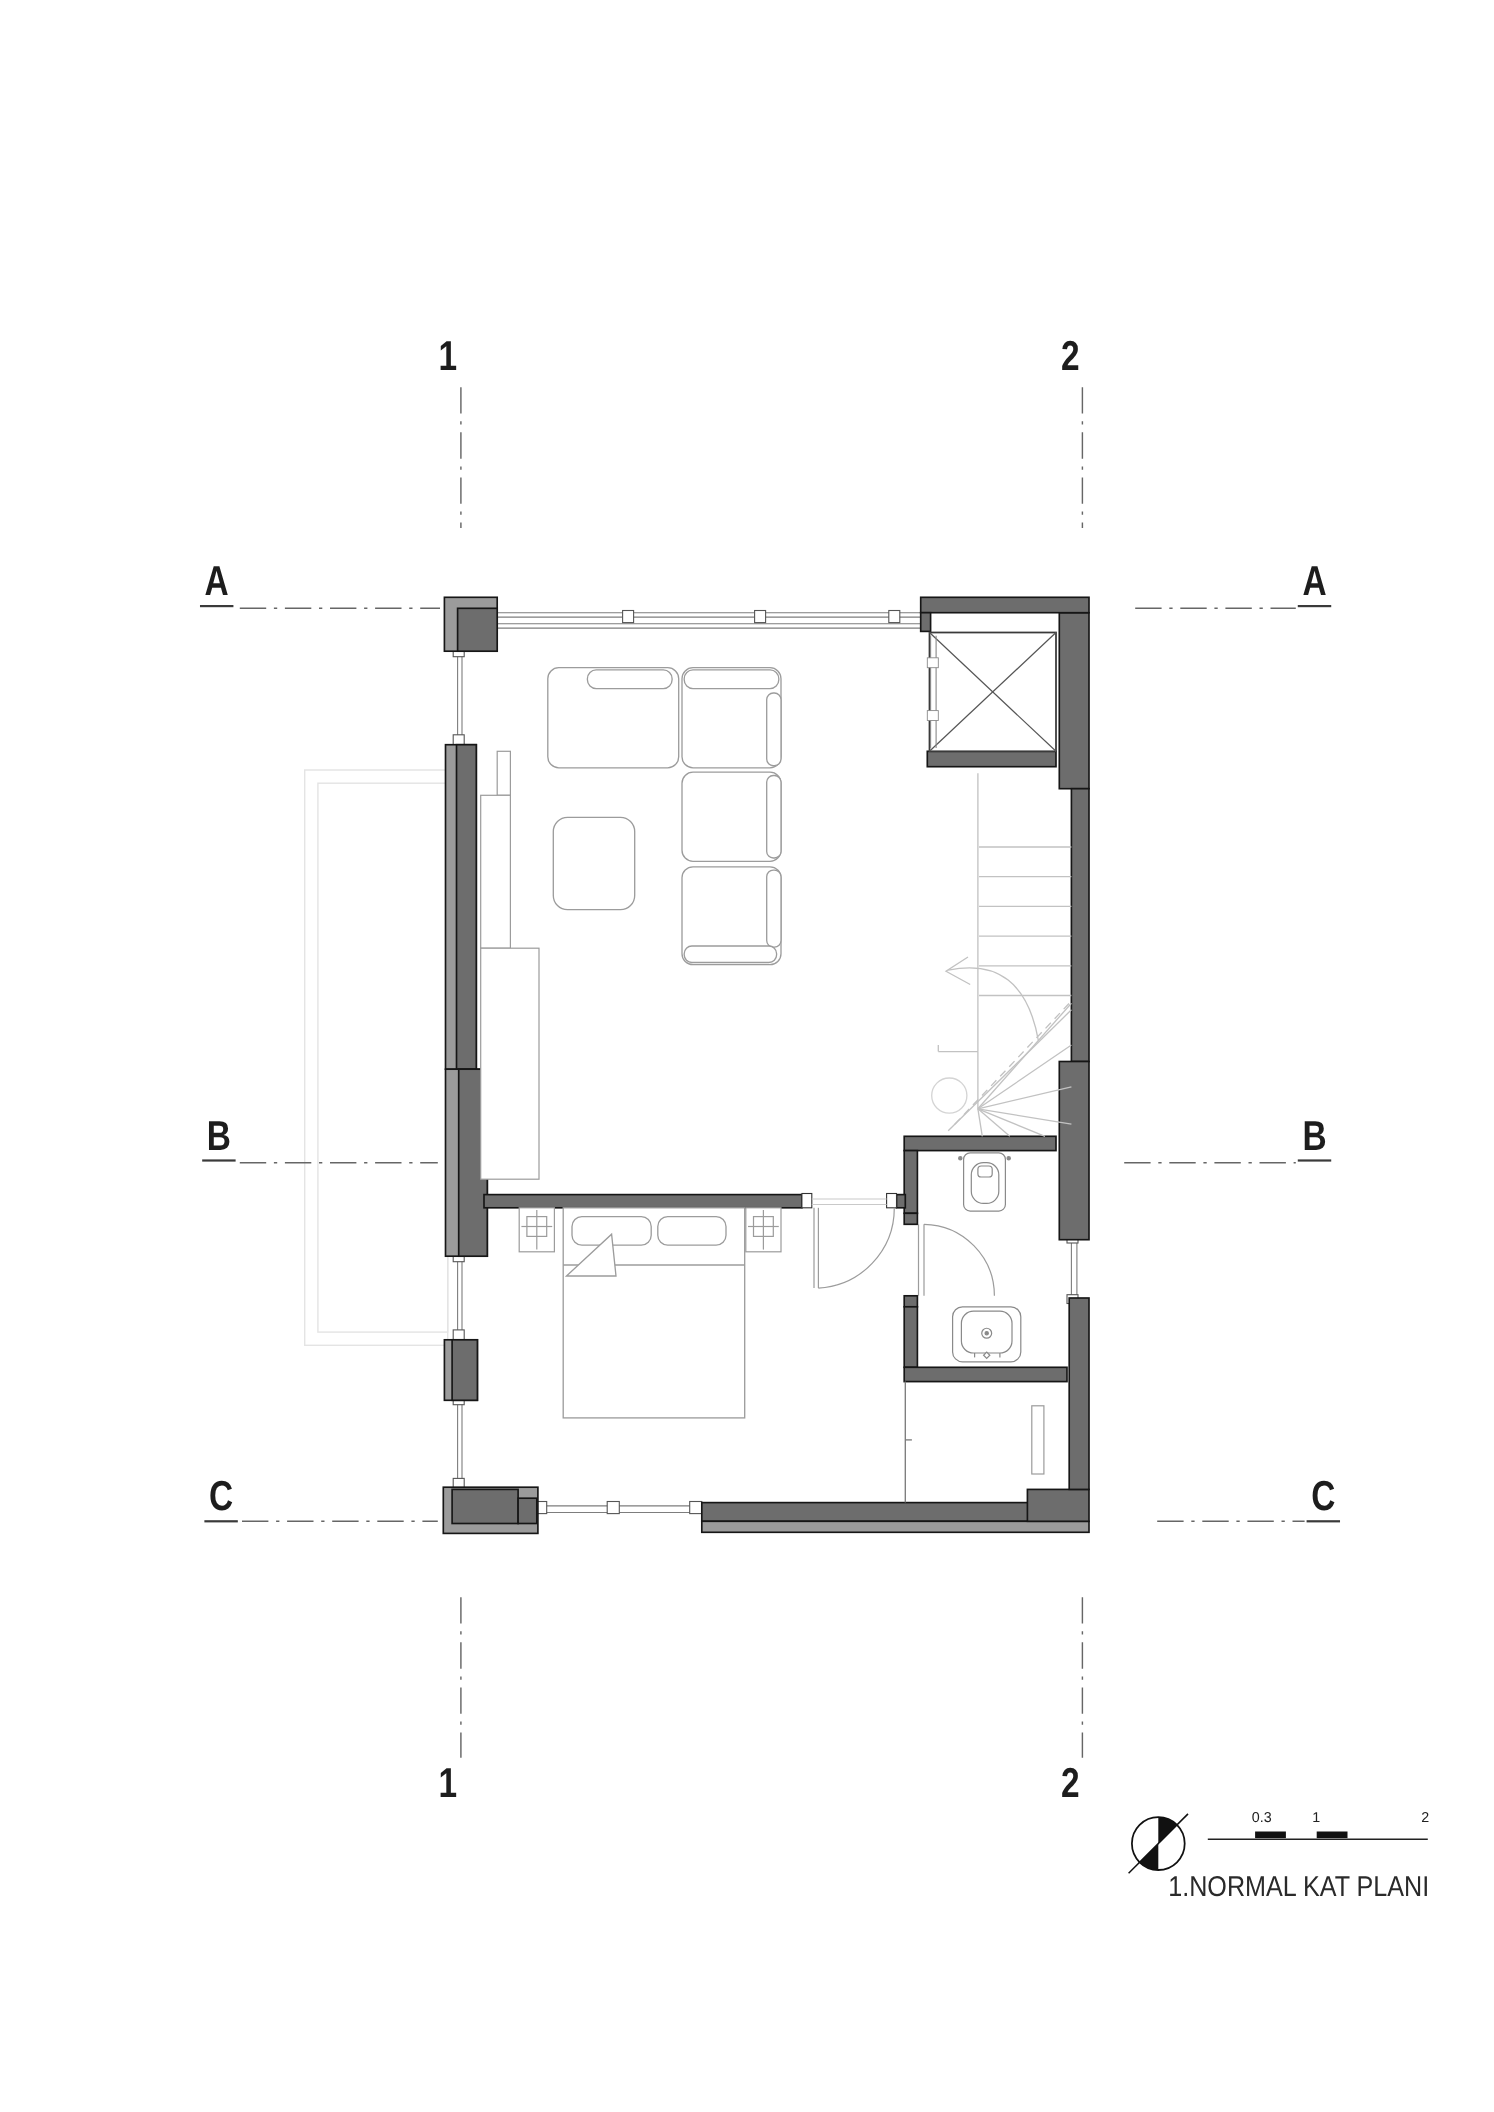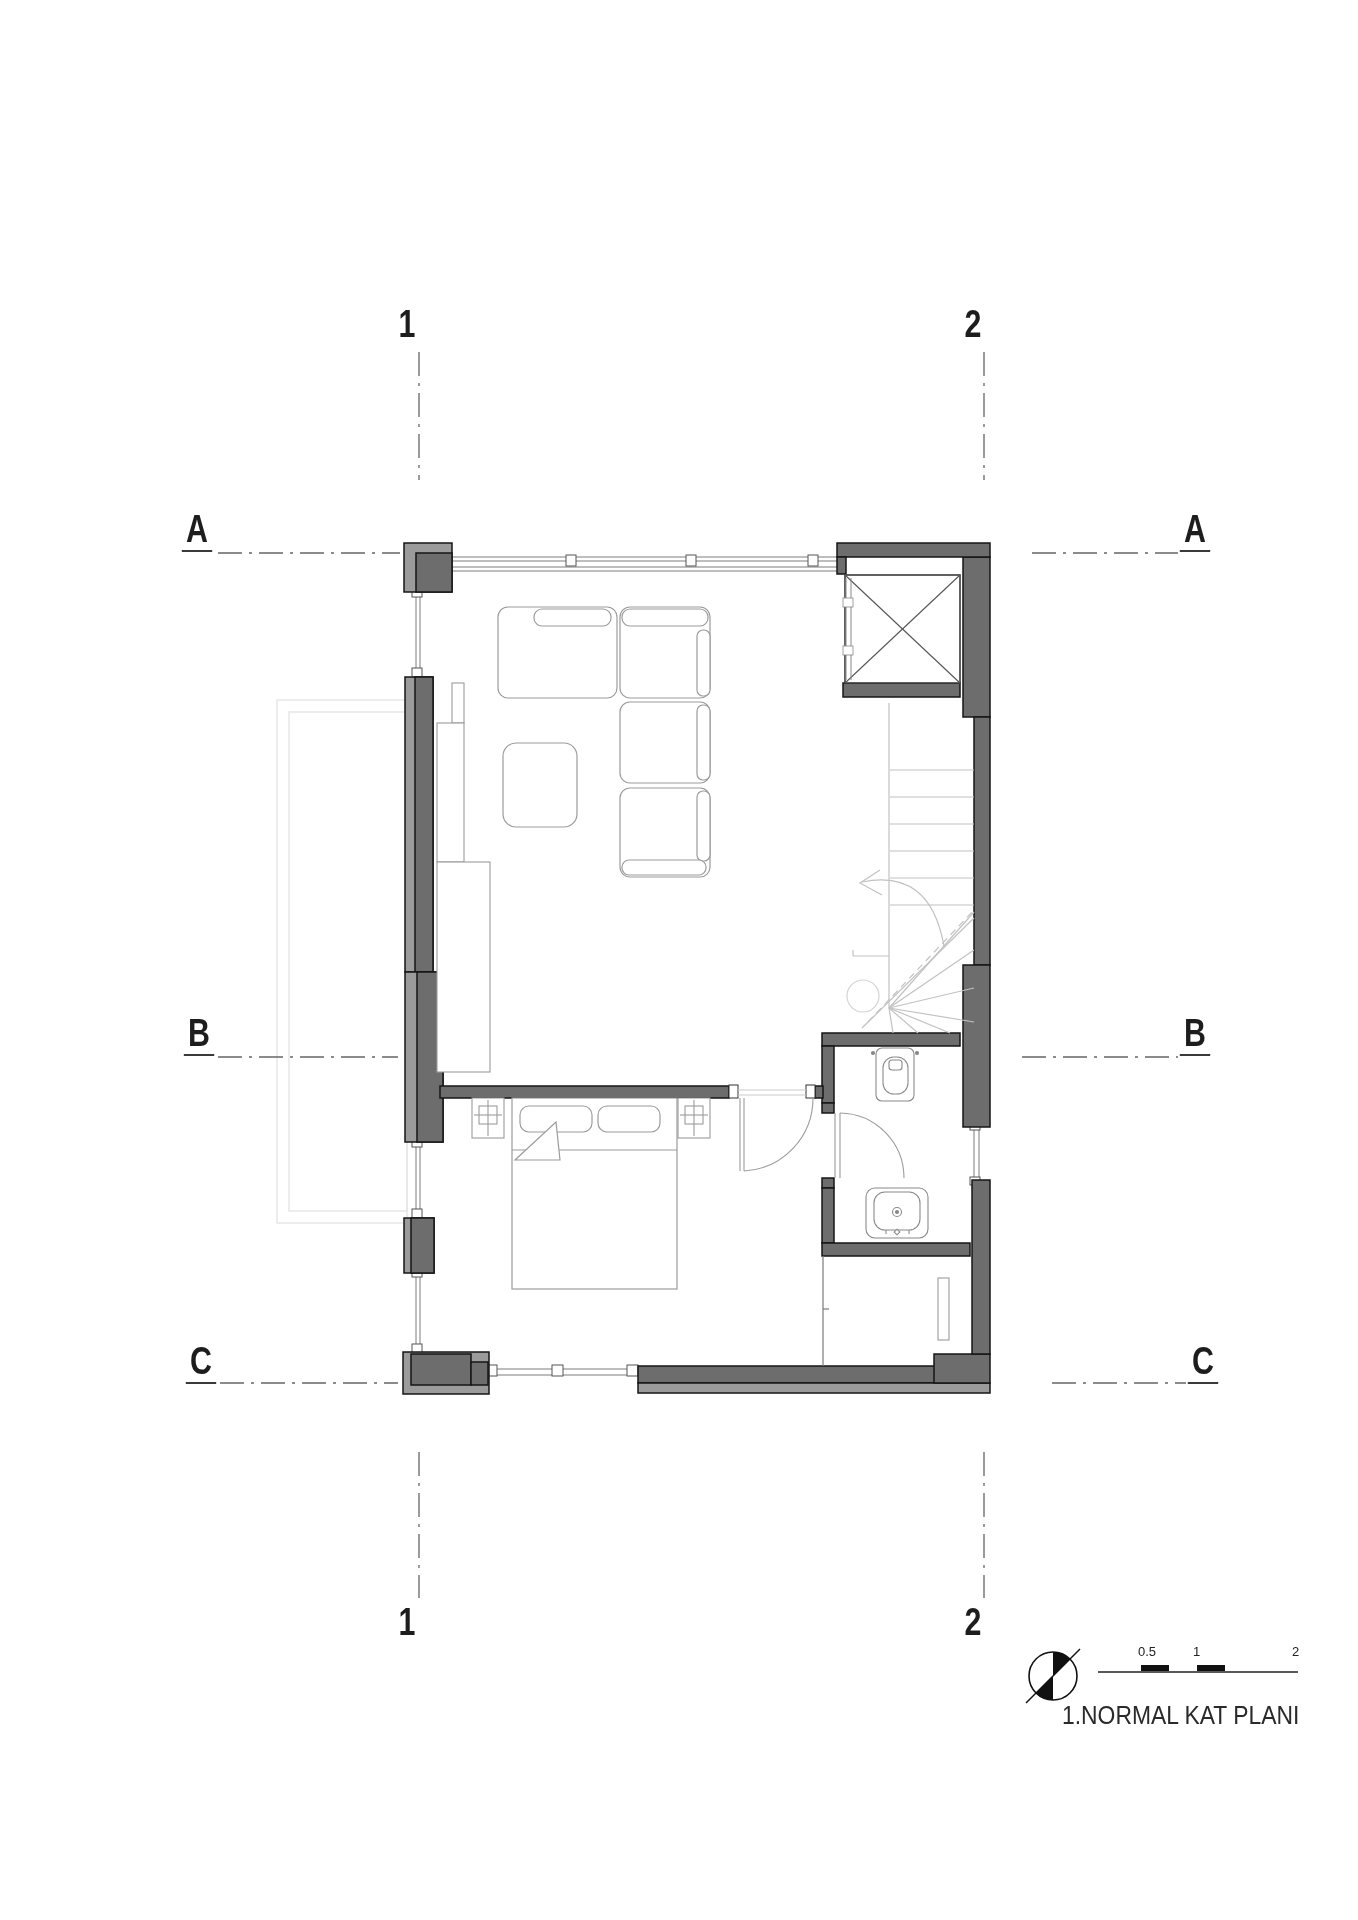--- a/index.html
+++ b/index.html
@@ -247,19 +247,19 @@
   <div class="lbl axis-number" style="left:392px;top:1600px;">1</div>
   <div class="lbl axis-number" style="left:958px;top:1600px;">2</div>
 
   <div class="lbl axis-letter" style="left:178px;top:509px;">A</div>
   <div class="lbl axis-letter" style="left:1176px;top:509px;">A</div>
   <div class="lbl axis-letter" style="left:180px;top:1013px;">B</div>
   <div class="lbl axis-letter" style="left:1176px;top:1013px;">B</div>
   <div class="lbl axis-letter" style="left:182px;top:1341px;">C</div>
   <div class="lbl axis-letter" style="left:1184px;top:1341px;">C</div>
 
-  <div class="scale-num" style="left:1138px;top:1644px;">0.5</div>
+  <div class="scale-num" style="left:1138px;top:1644px;">0.3</div>
   <div class="scale-num" style="left:1193px;top:1644px;">1</div>
   <div class="scale-num" style="left:1292px;top:1644px;">2</div>
 
   <div class="title" style="left:1062px;top:1700px;">1.NORMAL KAT PLANI</div>
 
 </div>
 
 </body></html>

